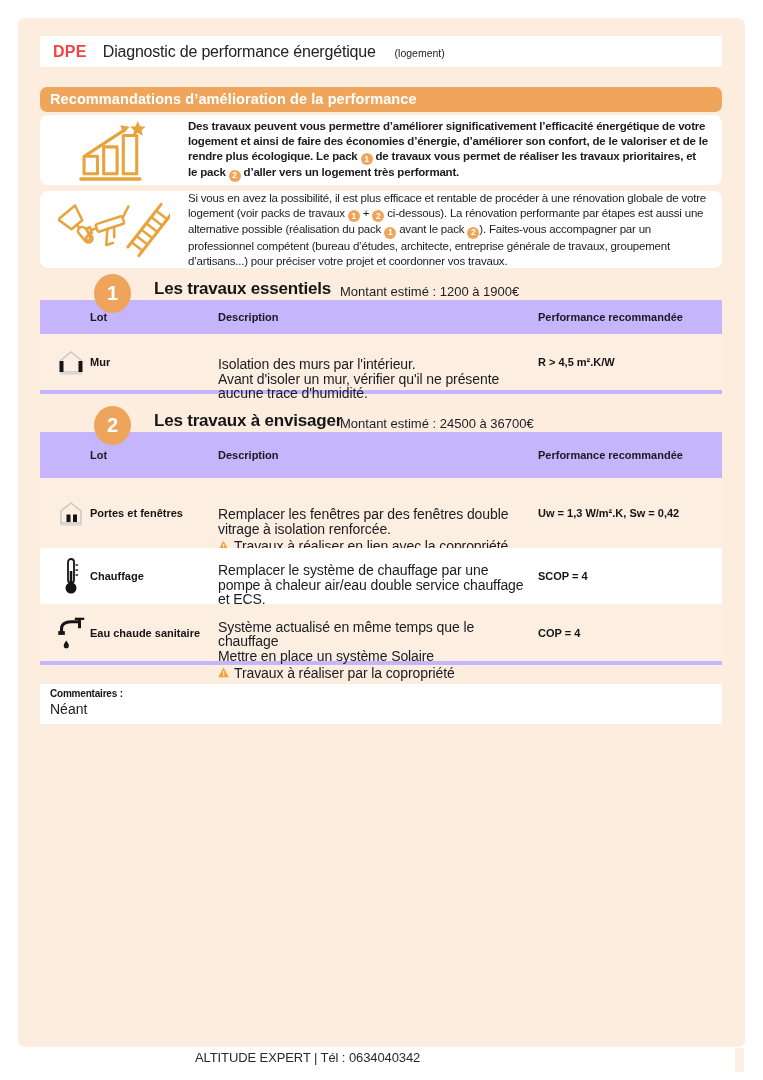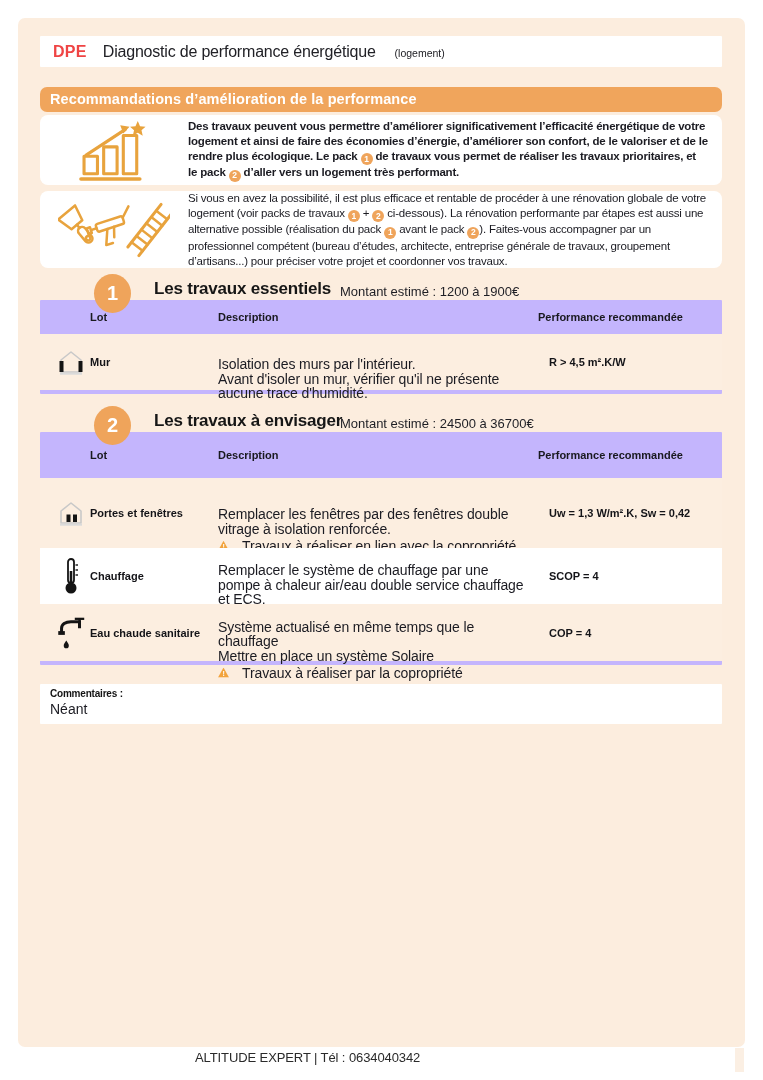--- a/index.html
+++ b/index.html
@@ -67,22 +67,22 @@
   #table1 { top:282px; } #table2 { top:414px; }
   .thead { position:relative; }
   #table1 .thead { height:34px; } #table2 .thead { height:46px; }
   .th { position:absolute; top:50%; transform:translateY(-50%); font-size:11px; font-weight:700; color:#19191f; }
   .th.lot { left:50px; } .th.desc { left:178px; } .th.perf { left:498px; }
   .trow { position:relative; background:#fceee0; }
   .trow.white { background:#ffffff; }
   .lot-icon { position:absolute; left:8px; top:50%; transform:translateY(-50%); width:46px; display:flex; justify-content:center; }
   .lot-label { position:absolute; left:50px; top:50%; transform:translateY(-50%); width:122px; font-size:11px; font-weight:700; color:#141418; }
   .desccell { position:absolute; left:178px; top:50%; transform:translateY(-50%); width:312px; font-size:14px; line-height:14.5px; color:#1b1b22; letter-spacing:-.1px;margin-top:17px; }
-  .perfcell { position:absolute; left:498px; top:50%; transform:translateY(-50%); width:180px; font-size:11px; font-weight:700; color:#141418;margin-left:11px; }
-  .warnline { display:flex; align-items:center; gap:13px; margin-top:2.5px; }
+  .perfcell { position:absolute; left:498px; top:50%; transform:translateY(-50%); width:180px; font-size:11px; font-weight:700; color:#141418; }
+  .warnline { display:flex; align-items:center; gap:5px; margin-top:2.5px; }
   .warn-tri {
     display:inline-block; flex:0 0 11px; width:11px; height:10px; background:#f2a33c;
     clip-path:polygon(50% 0,100% 100%,0 100%); position:relative;
   }
   .warn-tri::after { content:"!"; position:absolute; left:0; right:0; top:1px; text-align:center; color:#fff; font-size:7px; font-weight:700; line-height:9px; }
 
   
   .comments { left:22px; top:666px; width:682px; height:40px; background:#ffffff; padding:4px 10px 0 10px; border-radius:1px; }
   .comments .c-title { font-size:10px; font-weight:700; color:#141414; letter-spacing:-.2px; }
   .comments .c-body { font-size:14px; margin-top:2px; color:#1b1b22; }

